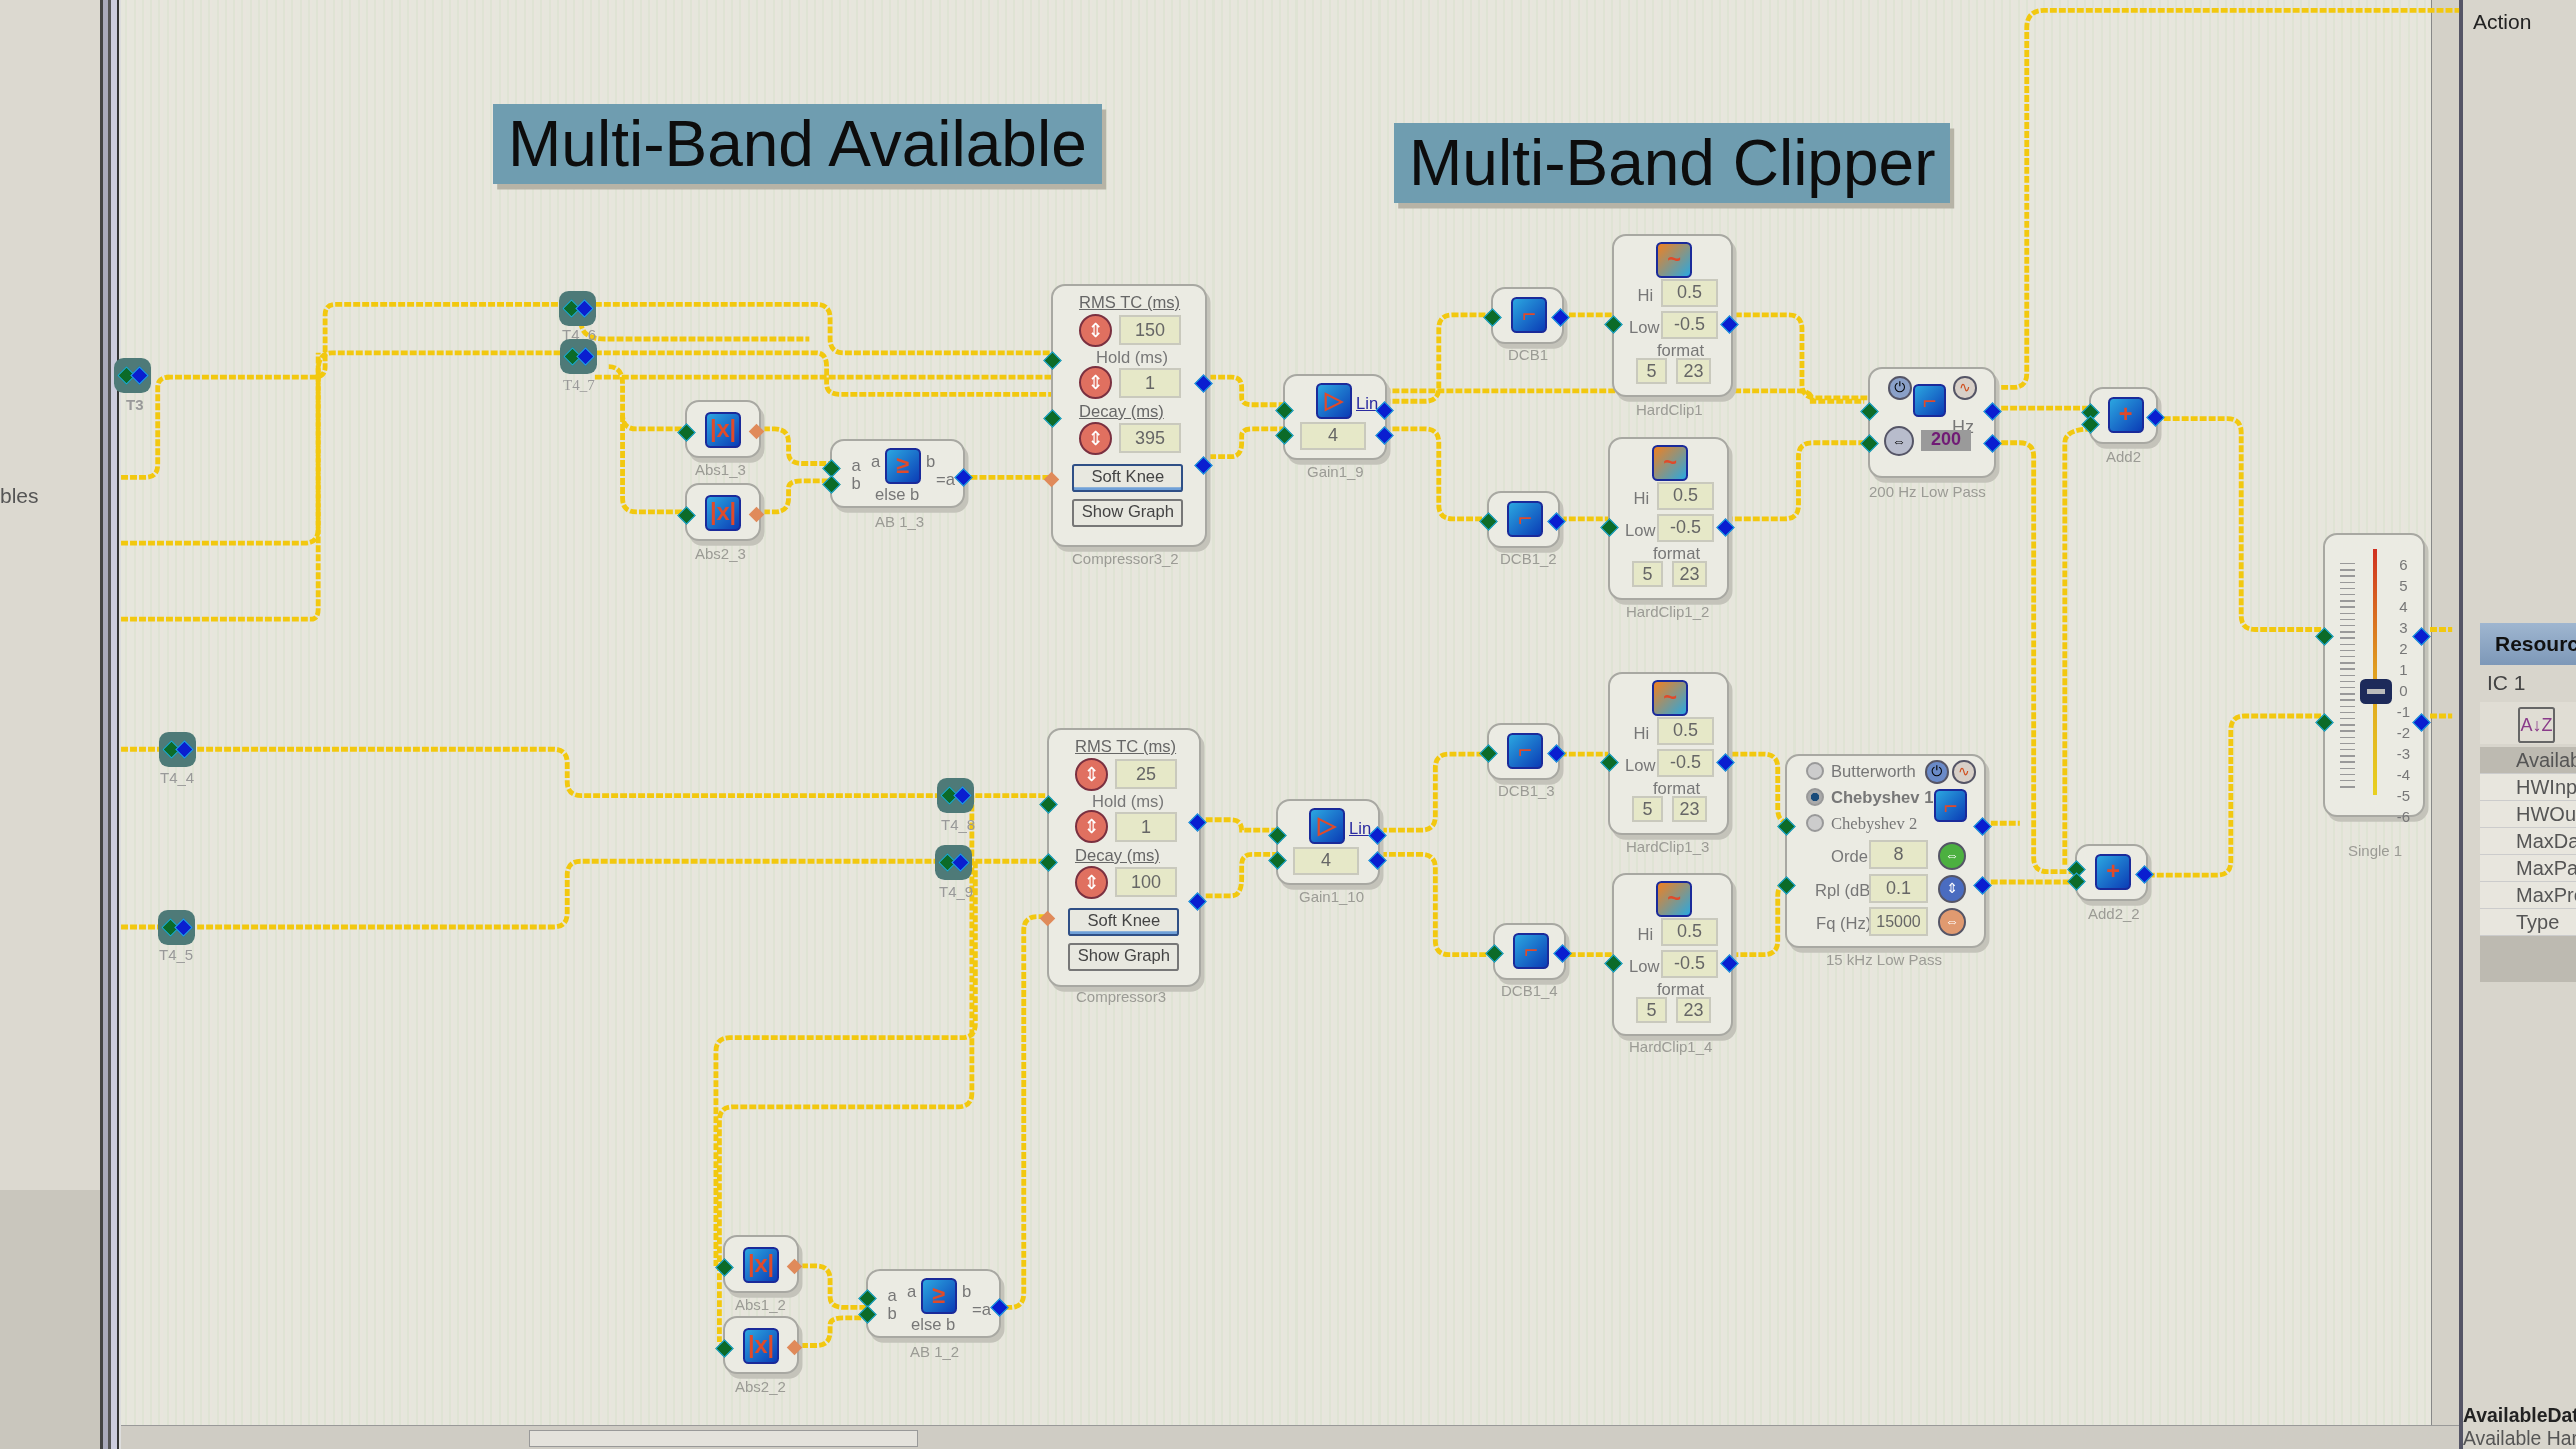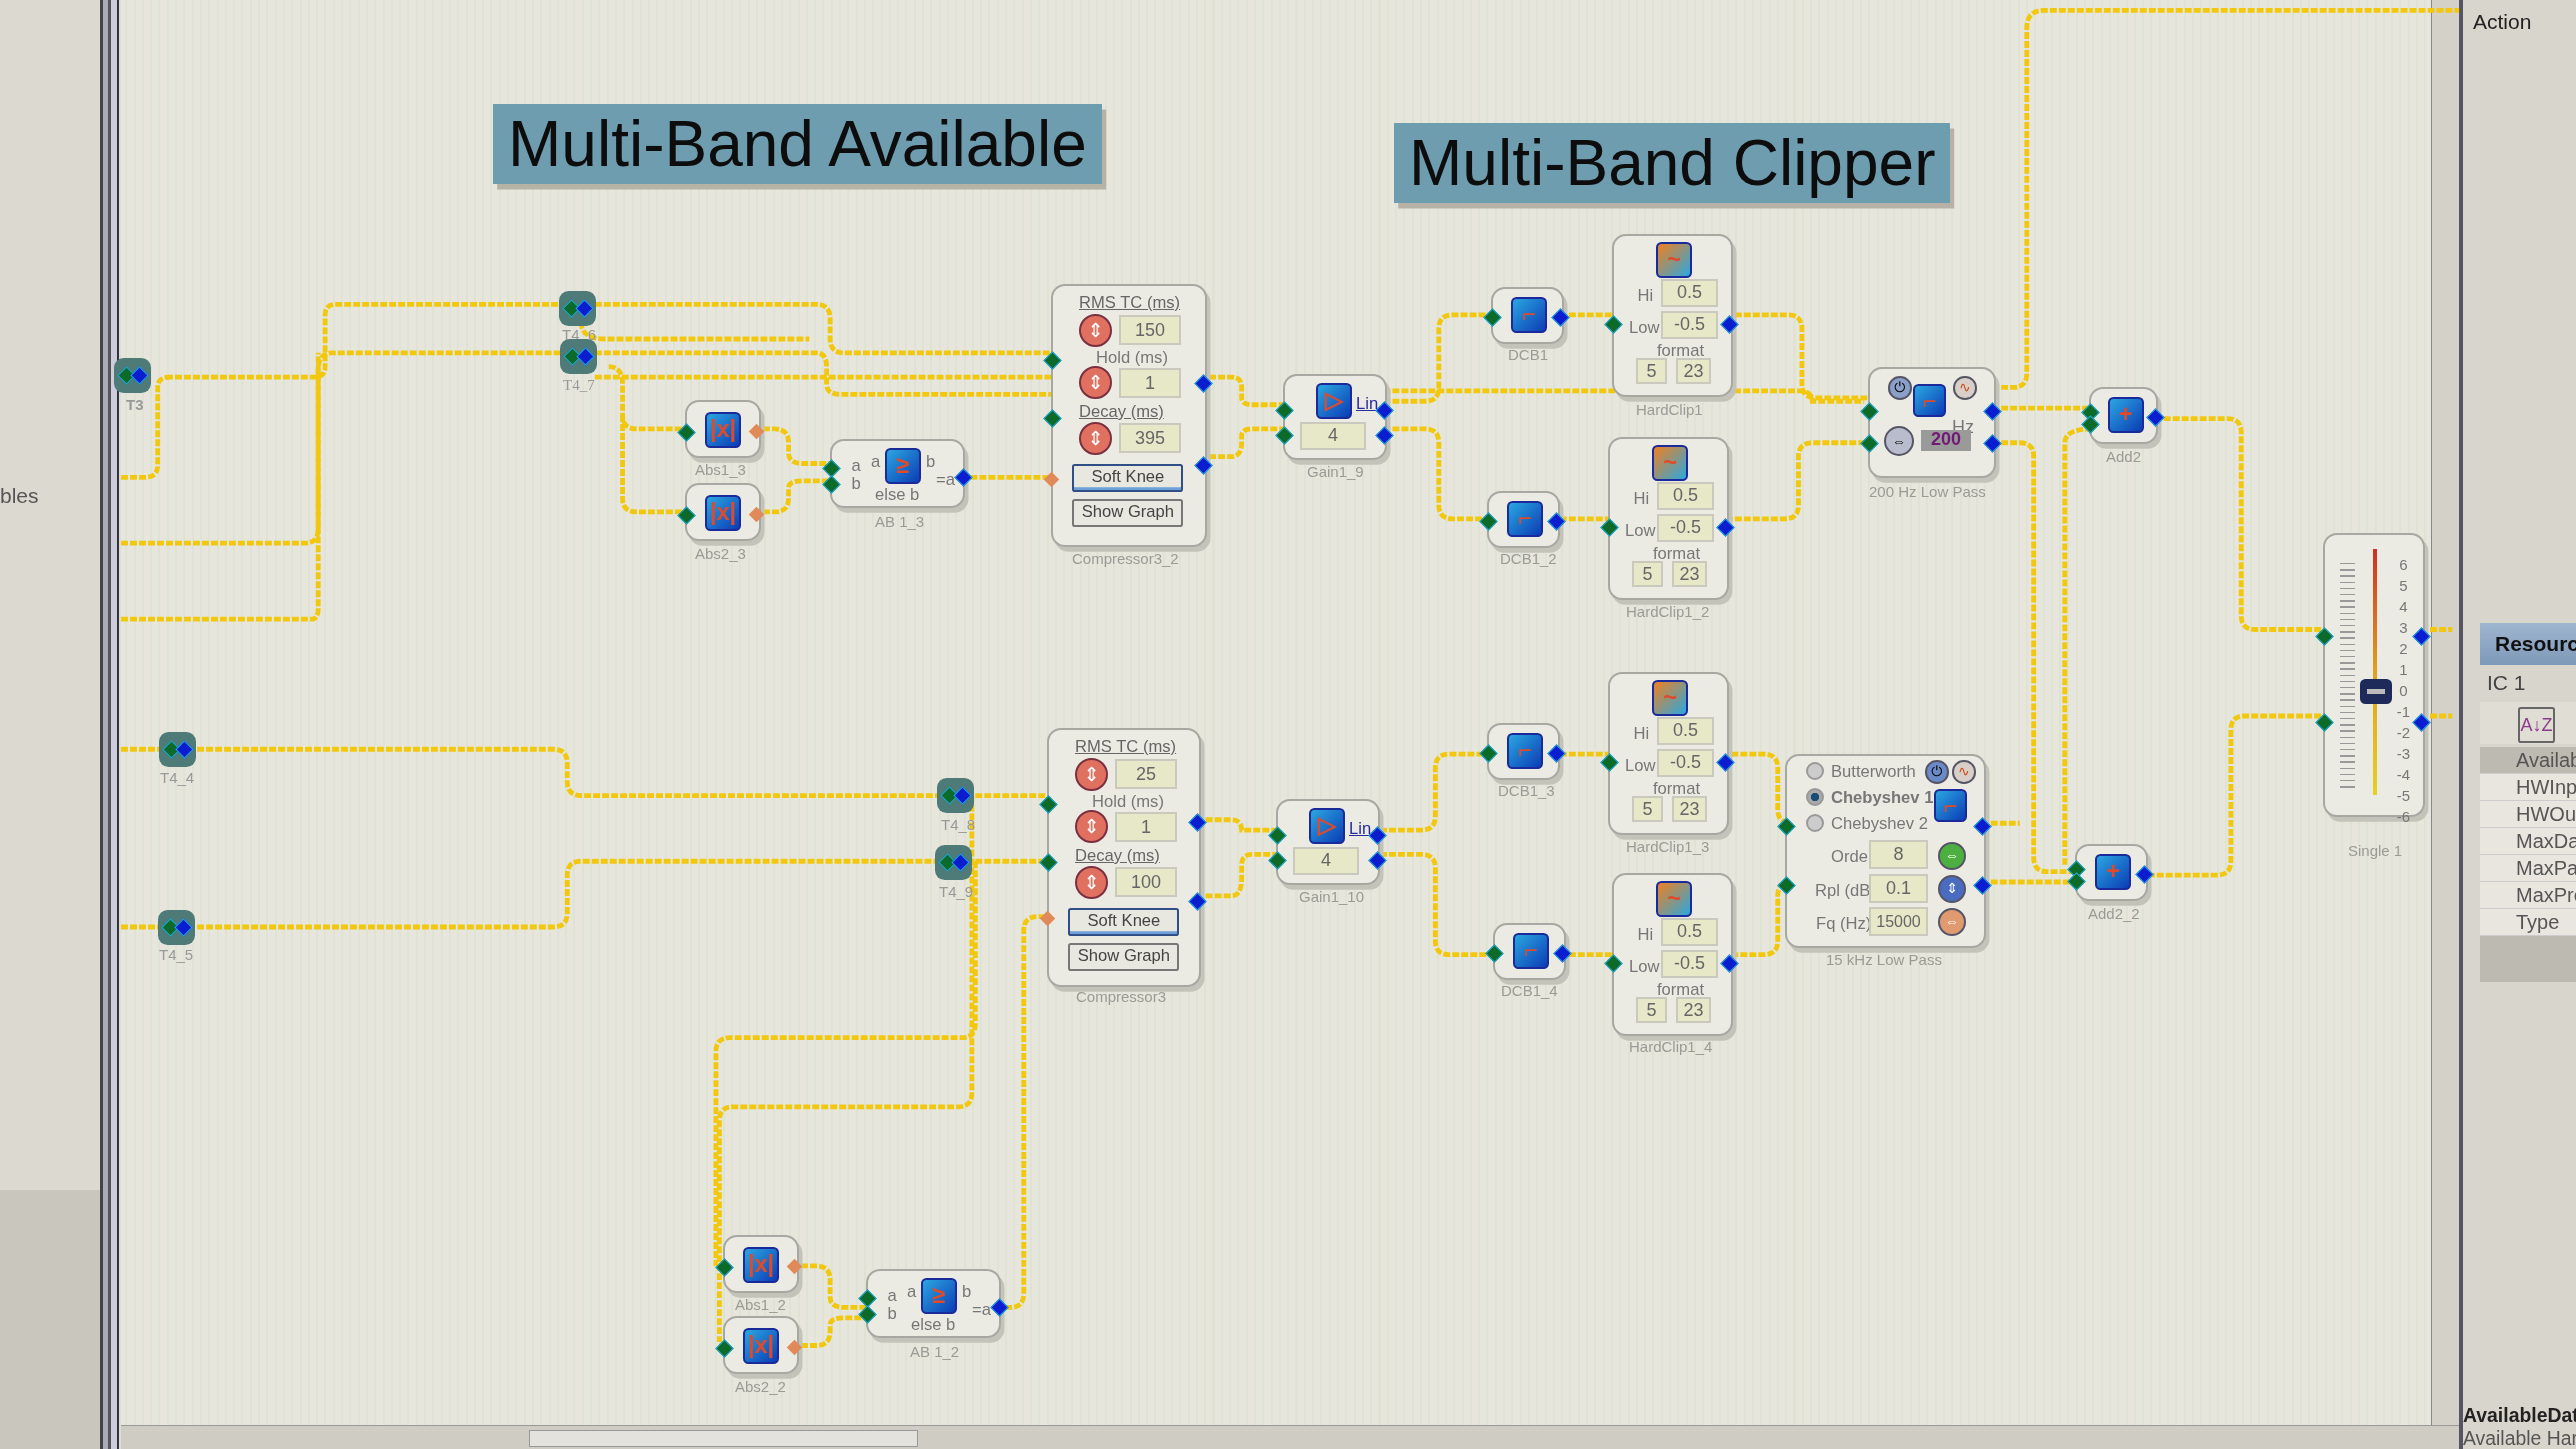--- a/index.html
+++ b/index.html
@@ -409,21 +409,21 @@
   <span class="pin-out" style="left:109px;top:82px;"></span>
 </div>
 <div class="blk-name" style="left:1629px;top:1038px;">HardClip1_4</div>
 
 <div class="blk" style="left:1785px;top:754px;width:201px;height:194px;">
   <span class="radio" style="left:19.4px;top:5.5px;" id="rb0"></span>
   <span class="lab" style="left:44px;top:5.5px;">Butterworth</span>
   <span class="radio on" style="left:19.4px;top:32px;" id="rb1"></span>
   <span class="lab" style="left:44px;top:32px;font-weight:bold;">Chebyshev 1</span>
   <span class="radio" style="left:19.4px;top:58px;" id="rb2"></span>
-  <span class="lab" style="left:44px;top:58px;">Chebyshev 2</span>
+  <span class="lab" style="left:44px;top:58px;font-family:Liberation Serif, serif;">Chebyshev 2</span>
   <span class="round-ico" style="left:138px;top:4.2px;background:#6a8ac8;">⏻</span>
   <span class="round-ico" style="left:165px;top:4.2px;background:#d8d0c8;color:#d05020;">∿</span>
   <span class="ico" style="left:147px;top:33px;width:33px;height:33px;">⌐</span>
   <span class="lab" style="left:44px;top:91px;">Order</span>
   <span class="field" style="left:82px;top:84px;width:59px;height:29px;line-height:25px;">8</span>
   <span class="round-ico" style="left:151px;top:86px;width:28px;height:28px;background:#4cb040;color:#fff;line-height:23.5px;">⇔</span>
   <span class="lab" style="left:28px;top:125px;">Rpl (dB)</span>
   <span class="field" style="left:82px;top:118px;width:59px;height:29px;line-height:25px;">0.1</span>
   <span class="round-ico" style="left:151px;top:119px;width:28px;height:28px;background:#4a6cc0;color:#fff;line-height:23.5px;">⇕</span>
   <span class="lab" style="left:29px;top:158px;">Fq (Hz)</span>

